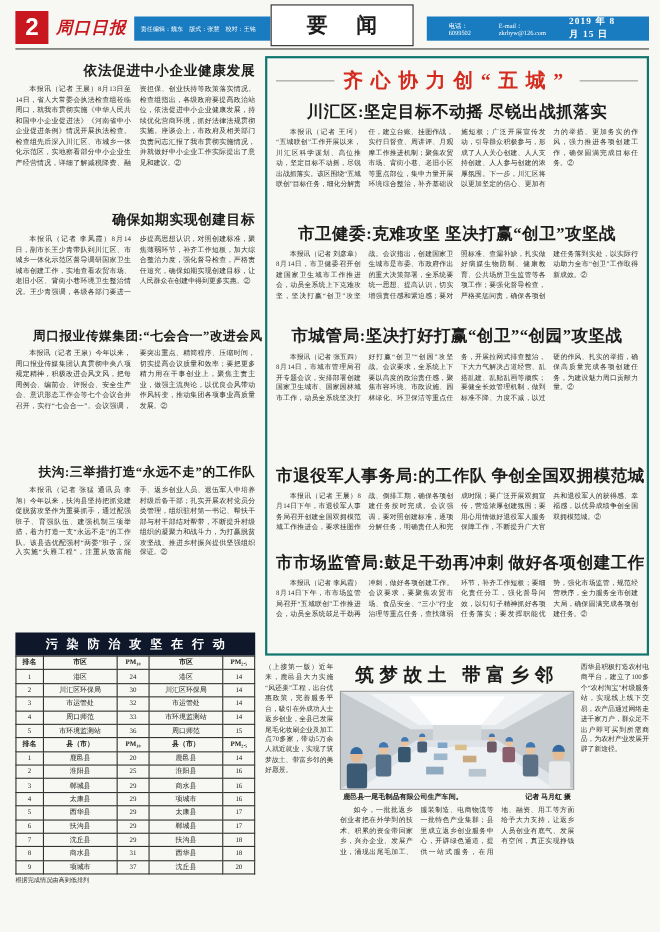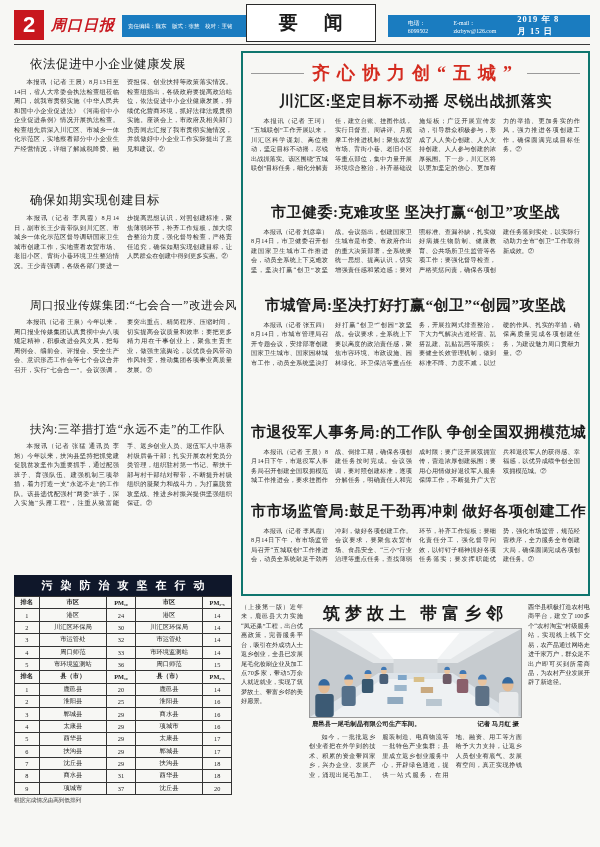--- a/index.html
+++ b/index.html
@@ -20,21 +20,21 @@
   .sectionbox span{font-size:19px;font-weight:bold;letter-spacing:26px;text-indent:26px;}
   .bluebar.right{flex:1.45;font-size:5.8px;gap:21px;padding:0 20px;margin:5px 0 3px 12px;justify-content:flex-end;}
   .bluebar .date{font-size:8.5px;font-weight:bold;letter-spacing:1px;}
   .mastrule{border-bottom:1.5px solid #3a3a3a;margin:0 0 6px 0;}
 
   
   .main{display:flex;gap:9px;}
   .colL{width:218px;flex:none;}
   .colR{flex:1;min-width:0;}
 
-  h2.lhead{font-size:12.5px;text-align:left;margin:5px 0 4px 16px;font-weight:400;letter-spacing:.5px;white-space:nowrap;}
+  h2.lhead{font-size:12.5px;text-align:right;margin:5px 0 4px 16px;font-weight:700;letter-spacing:.5px;white-space:nowrap;}
   .body2,.body4,.body3{text-align:justify;color:#2e2e2e;overflow:hidden;line-height:1.52;}
   .body2{column-count:2;column-gap:8px;font-size:6.3px;text-indent:2em;}
   .body4{column-count:4;column-gap:7px;font-size:6.2px;text-indent:2em;}
   .body3{column-count:3;column-gap:7px;font-size:6.2px;text-indent:2em;}
 
   .blackbar{background:#0f172a;color:#fff;text-align:center;font-size:11px;font-weight:bold;
             letter-spacing:8px;text-indent:8px;padding:3px 0;margin-top:6px;
             font-family:"Liberation Sans",sans-serif;}
   .airtitle{border:0.8px solid #333;border-bottom:none;text-align:center;font-size:7.4px;
             font-weight:bold;padding:2.5px 0;margin-top:4px;}

